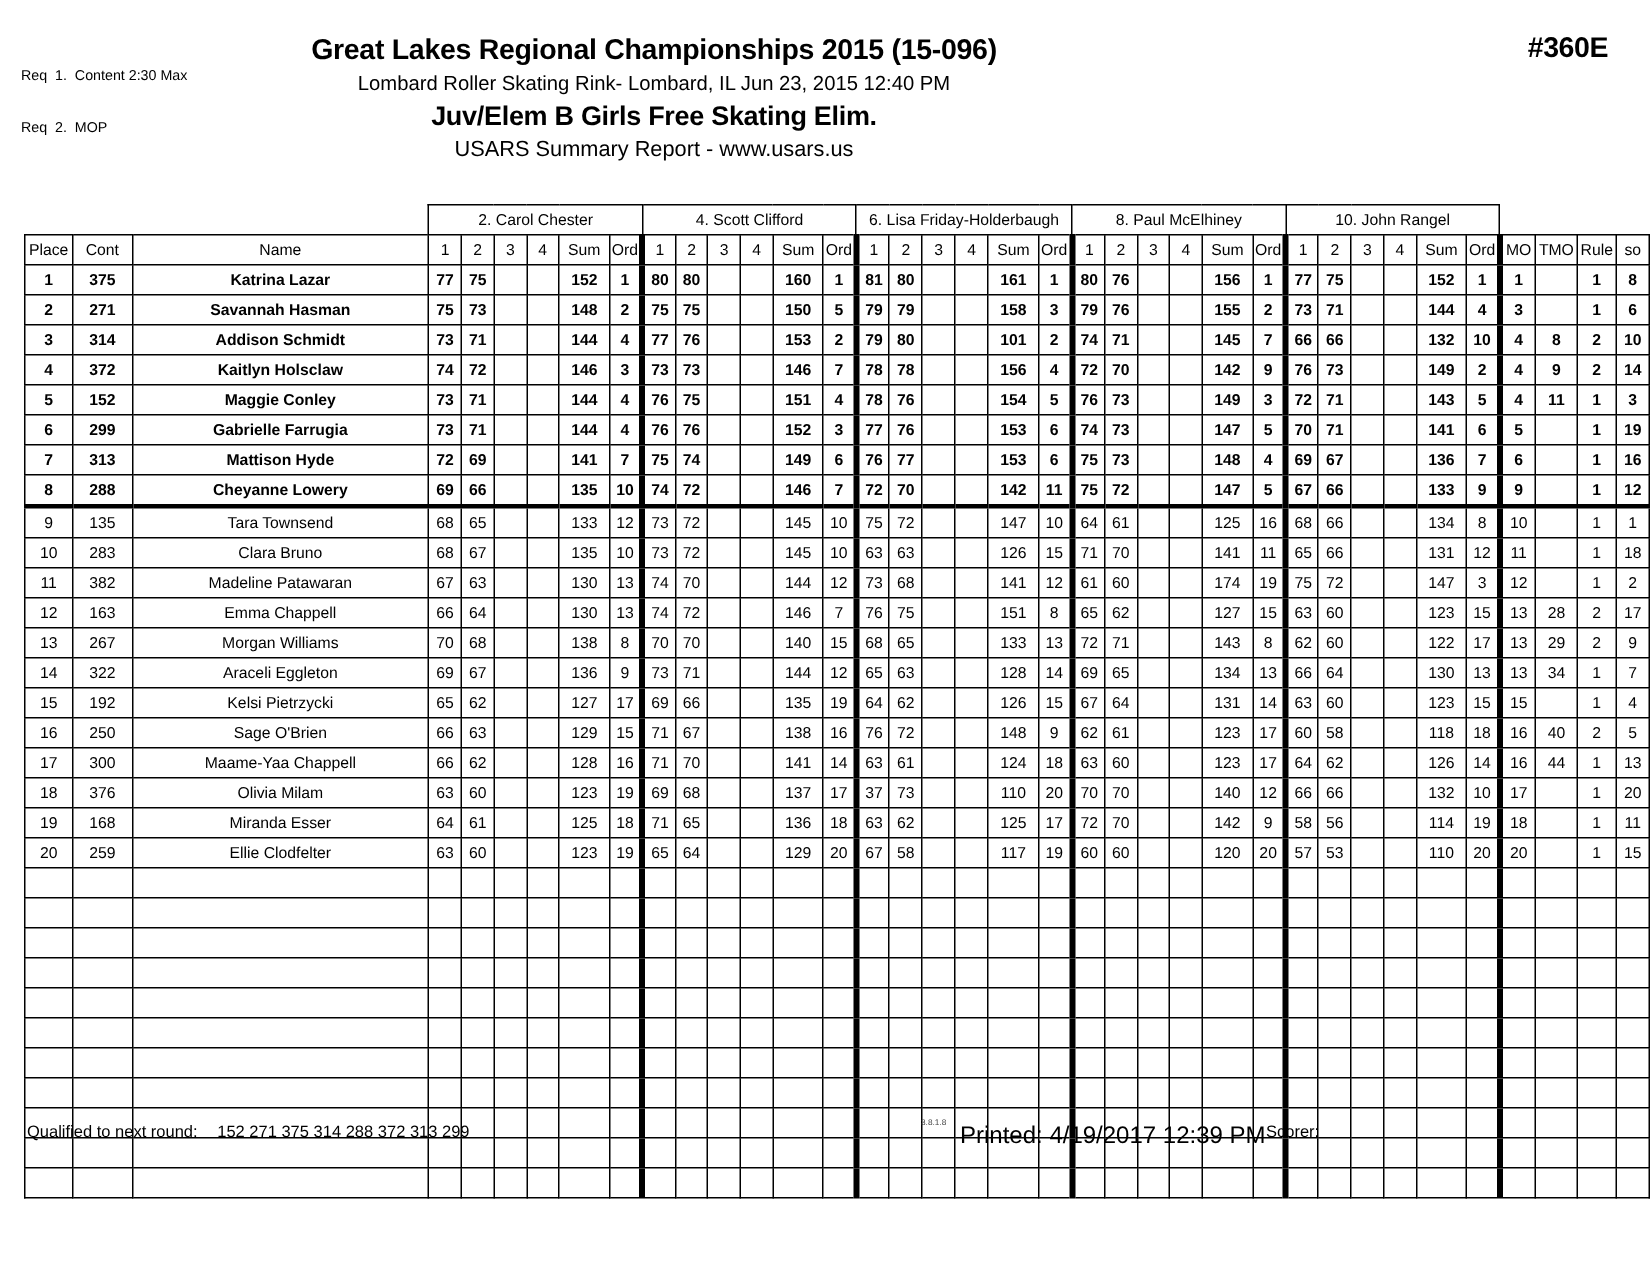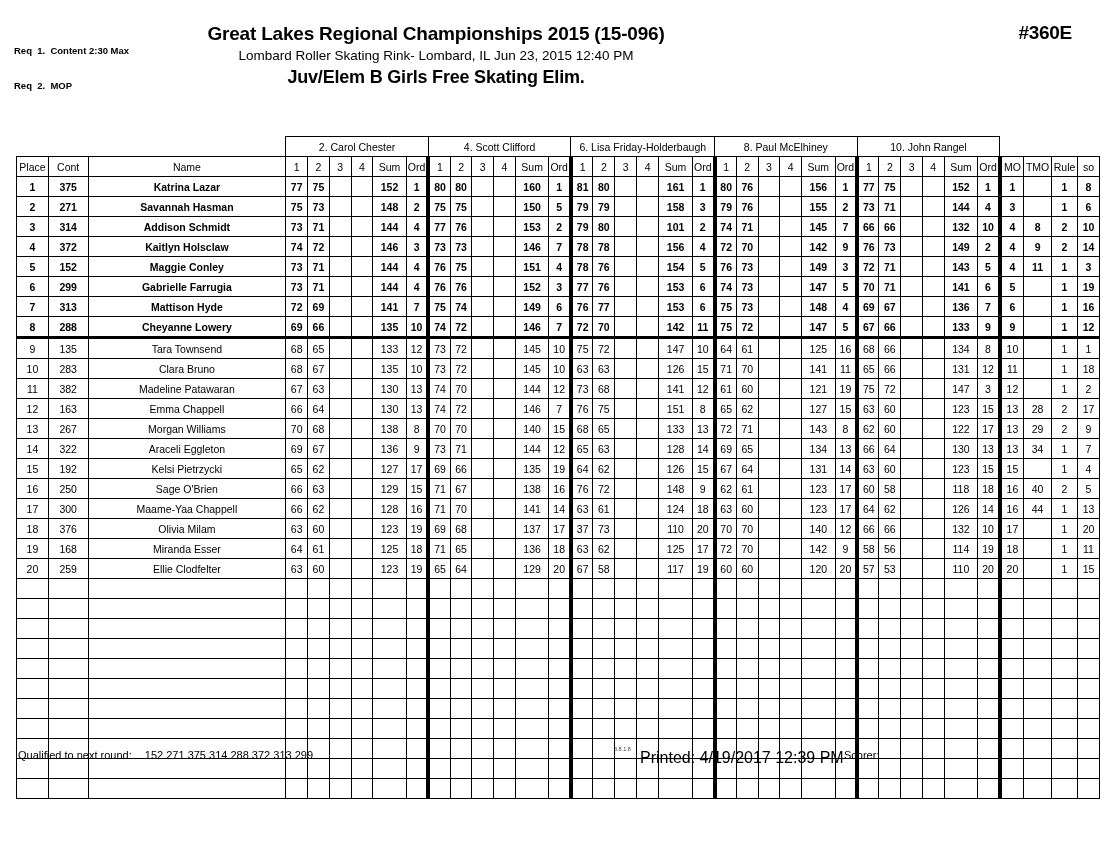--- a/index.html
+++ b/index.html
@@ -11,21 +11,20 @@
     overflow:hidden;
     position:relative;
   }
   .page{position:relative;width:1100px;height:850px;}
 
   
   .req-block{
     position:absolute;left:14px;top:22px;
     font-size:9.5px;line-height:11.5px;
     white-space:pre;
-    font-weight:bold;
   }
   .req-line{white-space:pre;}
   .doc-code{
     position:absolute;right:28px;top:22px;
     font-size:19px;font-weight:bold;letter-spacing:-0.3px;
   }
   .titles{
     position:absolute;left:0;top:22px;width:872px;text-align:center;
   }
   .t1{font-size:19px;font-weight:bold;letter-spacing:-0.2px;line-height:24px;}
@@ -106,20 +105,21 @@
     <div class="req-line">Req  1.  Content 2:30 Max</div>
     <div class="req-line">Req  2.  MOP</div>
   </div>
 
   <div class="doc-code">#360E</div>
 
   <div class="titles">
     <div class="t1">Great Lakes Regional Championships 2015 (15-096)</div>
     <div class="t2">Lombard Roller Skating Rink- Lombard, IL  Jun 23, 2015  12:40 PM</div>
     <div class="t3">Juv/Elem B Girls Free Skating Elim.</div>
+    <div class="t4">USARS Summary Report - www.usars.us</div>
   </div>
 
   <table class="grid" id="grid">
     <colgroup id="cols">
         <col style="width: 32px;">
         <col style="width: 40px;">
         <col style="width: 200px;">
         <col style="width: 22px;">
         <col style="width: 22px;">
         <col style="width: 22px;">
@@ -615,21 +615,21 @@
           <td class=" thickL">73</td>
           <td class="">68</td>
           <td class=""></td>
           <td class=""></td>
           <td class="">141</td>
           <td class=" thickR ord">12</td>
           <td class=" thickL">61</td>
           <td class="">60</td>
           <td class=""></td>
           <td class=""></td>
-          <td class="">121</td>
+          <td class="">174</td>
           <td class=" thickR ord">19</td>
           <td class=" thickL">75</td>
           <td class="">72</td>
           <td class=""></td>
           <td class=""></td>
           <td class="">147</td>
           <td class=" thickR ord">3</td>
           <td class="">12</td>
           <td class=""></td>
           <td class="">1</td>

